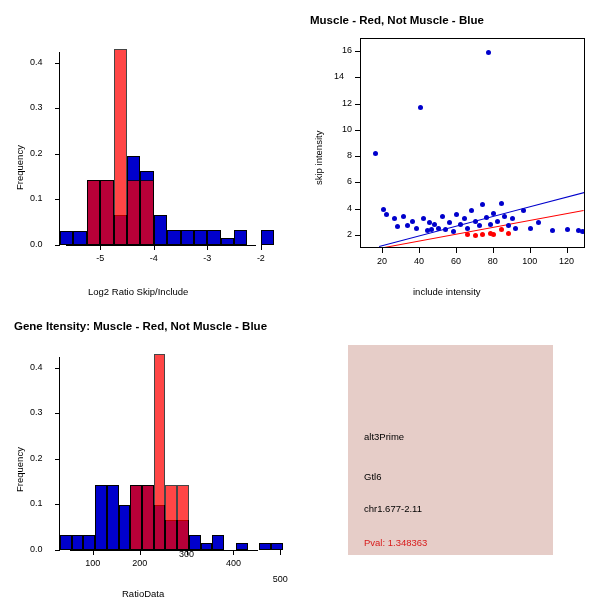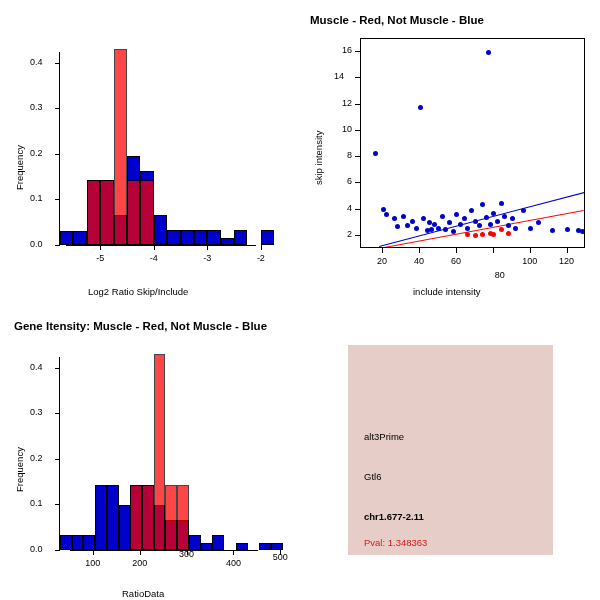--- a/index.html
+++ b/index.html
@@ -149,21 +149,21 @@
       <div class="tick" style="position: absolute; left: 34px; top: 71.375px; width: 18px; text-align: left;">14</div>
       <div class="axisline" style="left:55px;top:77.375px;width:5px;height:1px;"></div>
       <div class="tick" style="position: absolute; left: 34px; top: 45.125px; width: 18px; text-align: right;">16</div>
       <div class="axisline" style="left:55px;top:51.125px;width:5px;height:1px;"></div>
       <div class="tick" style="position: absolute; left: 70.1311px; top: 256px; width: 24px; text-align: center;">20</div>
       <div class="axisline" style="left:82.1311475409836px;top:248px;width:1px;height:5px;"></div>
       <div class="tick" style="position: absolute; left: 107.016px; top: 256px; width: 24px; text-align: center;">40</div>
       <div class="axisline" style="left:119.01639344262296px;top:248px;width:1px;height:5px;"></div>
       <div class="tick" style="position: absolute; left: 143.902px; top: 256px; width: 24px; text-align: center;">60</div>
       <div class="axisline" style="left:155.9016393442623px;top:248px;width:1px;height:5px;"></div>
-      <div class="tick" style="position: absolute; left: 180.787px; top: 256px; width: 24px; text-align: right; margin-top: 14px;">80</div>
+      <div class="tick" style="position: absolute; left: 180.787px; top: 256px; width: 24px; text-align: center;">80</div>
       <div class="axisline" style="left:192.78688524590163px;top:248px;width:1px;height:5px;"></div>
       <div class="tick" style="position: absolute; left: 217.672px; top: 256px; width: 24px; text-align: center;">100</div>
       <div class="axisline" style="left:229.67213114754097px;top:248px;width:1px;height:5px;"></div>
       <div class="tick" style="position: absolute; left: 254.557px; top: 256px; width: 24px; text-align: center;">120</div>
       <div class="axisline" style="left:266.55737704918033px;top:248px;width:1px;height:5px;"></div>
     </div>
 
   <div class="panel" style="left:0;top:300px;width:300px;height:300px;">
     <div class="title" style="position:absolute;left:14px;top:20px;">Gene Itensity: Muscle - Red, Not Muscle - Blue</div>
     <div class="vlabel" style="left:14px;top:192px;">Frequency</div>
@@ -207,24 +207,24 @@
       <div class="tick" style="position:absolute;left:30px;top:61.77777777777777px;">0.4</div>
       <div class="axisline" style="left:55px;top:67.77777777777777px;width:5px;height:1px;"></div>
       <div class="tick" style="position: absolute; left: 80.8125px; top: 258px; width: 24px; text-align: center;">100</div>
       <div class="axisline" style="left:92.8125px;top:250px;width:1px;height:5px;"></div>
       <div class="tick" style="position: absolute; left: 127.688px; top: 258px; width: 24px; text-align: center;">200</div>
       <div class="axisline" style="left:139.6875px;top:250px;width:1px;height:5px;"></div>
       <div class="tick" style="position: absolute; left: 174.562px; top: 249px; width: 24px; text-align: center;">300</div>
       <div class="axisline" style="left:186.5625px;top:250px;width:1px;height:5px;"></div>
       <div class="tick" style="position: absolute; left: 221.438px; top: 258px; width: 24px; text-align: center;">400</div>
       <div class="axisline" style="left:233.4375px;top:250px;width:1px;height:5px;"></div>
-      <div class="tick" style="position: absolute; left: 268.312px; top: 252px; width: 24px; text-align: center;">500</div>
+      <div class="tick" style="position: absolute; left: 268.312px; top: 274px; width: 24px; text-align: center;">500</div>
       <div class="axisline" style="left:280.3125px;top:250px;width:1px;height:5px;"></div>
     </div>
 
   <div class="infobox" style="left:348px;top:345px;width:205px;height:210px;">
     <div class="infotext" style="left:16px;top:86px;">alt3Prime</div>
     <div class="infotext" style="left:16px;top:126px;">Gtl6</div>
-    <div class="infotext" style="left:16px;top:166px;font-weight:bold;">chr1.677-2.11</div>
+    <div class="infotext" style="left:16px;top:158px;">chr1.677-2.11</div>
     <div class="infotext pval" style="left:16px;top:192px;">Pval: 1.348363</div>
   </div>
 
 </div>
 
 </body></html>

